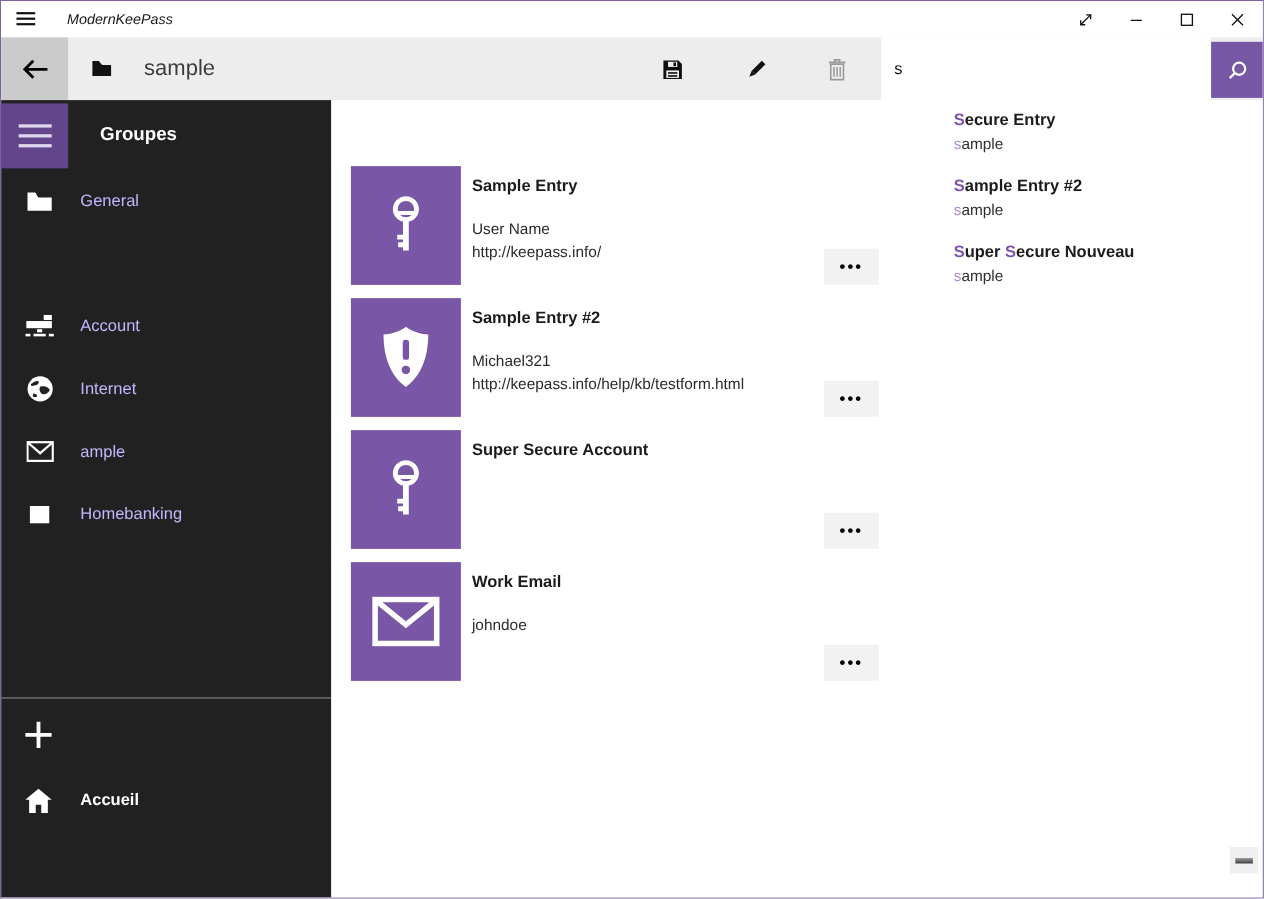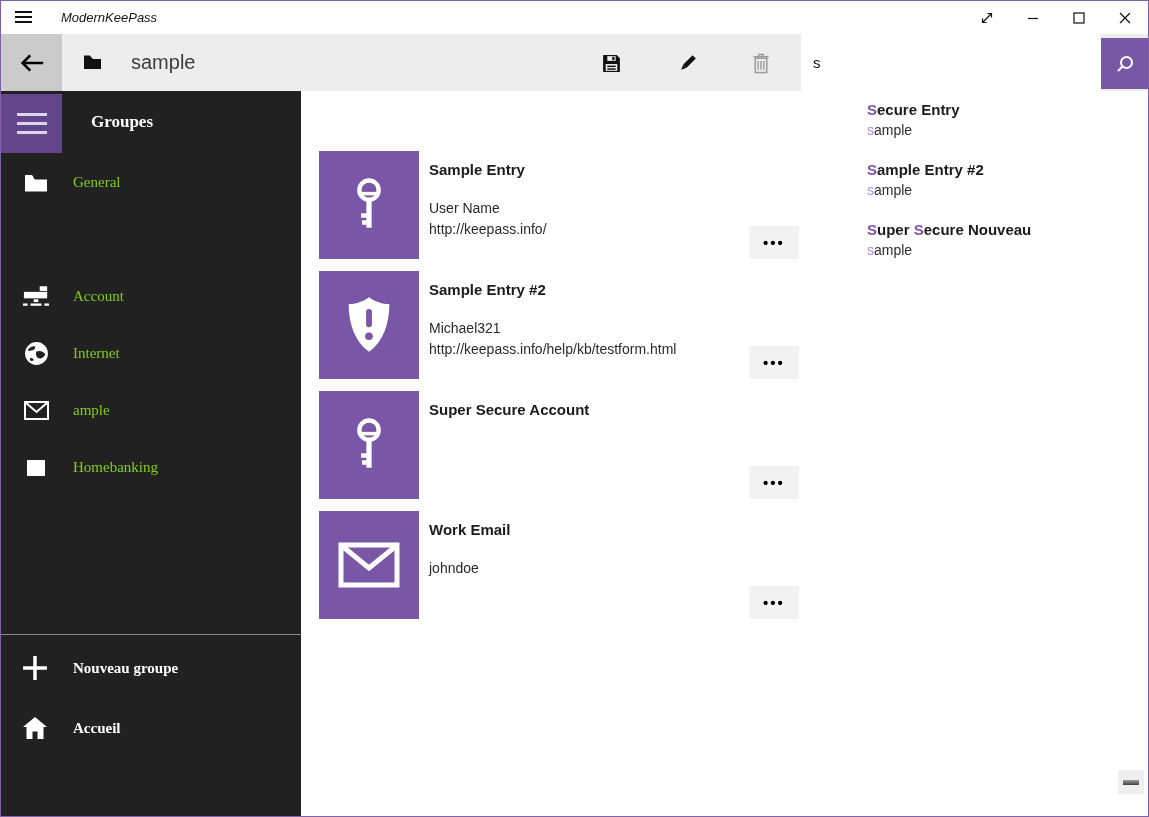--- a/index.html
+++ b/index.html
@@ -20,27 +20,27 @@
   .header { position:absolute; left:0; right:0; top:33px; height:57px; background:#ededed; }
   .back-btn { position:absolute; left:0; top:0; width:61px; height:57px; background:#cbcbcb; border:none; display:flex; align-items:center; justify-content:center; }
   .db-icon { position:absolute; left:82px; top:20px; }
   .db-title { position:absolute; left:130px; top:0; line-height:56px; font-size:20px; color:#3c3c3c; }
   .cmd-btn { position:absolute; top:10px; width:38px; height:38px; border:none; background:transparent; display:flex; align-items:center; justify-content:center; }
   .cmd-save { left:591px; } .cmd-edit { left:667px; } .cmd-delete { left:741px; }
   .search-box { position:absolute; left:800px; right:47px; top:0; bottom:0; background:#fff; }
   .search-input { position:absolute; inset:0; border:none; outline:none; background:transparent; font-family:"Liberation Sans",sans-serif; font-size:15px; color:#111; padding-left:12px; }
   .search-btn { position:absolute; right:0; top:4px; width:47px; height:51px; border:none; background:#7758a5; display:flex; align-items:center; justify-content:center; }
   
-  .sidebar { position:absolute; left:0; top:90px; bottom:0; width:300px; background:#212121;font-family:Liberation Serif, serif; }
+  .sidebar { position:absolute; left:0; top:90px; bottom:0; width:300px; background:#212121; }
   .nav-burger { position:absolute; left:0; top:3px; width:61px; height:59px; background:#63458c; border:none; display:flex; flex-direction:column; align-items:center; justify-content:center; gap:6px; }
   .nav-burger span { display:block; width:30px; height:3px; background:#ded6ec; }
   .sb-heading { position:absolute; left:90px; top:21px; font-size:17px; font-weight:bold; color:#fff; }
   .sb-item { position:absolute; left:0; right:0; height:57px; cursor:default; }
   .sb-item .ic { position:absolute; left:22px; top:50%; transform:translateY(-50%); width:26px; height:26px; display:flex; align-items:center; justify-content:center; }
-  .sb-item .lbl { position:absolute; left:72px; top:0; line-height:57px; font-size:15px; color:#84cc16; }
+  .sb-item .lbl { position:absolute; left:72px; top:0; line-height:57px; font-size:15px; color:#c4b5fd; }
   .sb-divider { position:absolute; left:0; right:0; top:543px; height:1px; background:#8a8a8a; }
   .sb-action { position:absolute; left:0; right:0; height:60px; cursor:default; }
   .sb-action .ic { position:absolute; left:20px; top:50%; transform:translateY(-50%); width:28px; height:28px; display:flex; align-items:center; justify-content:center; }
   .sb-action .lbl { position:absolute; left:72px; top:0; line-height:60px; font-size:15px; font-weight:bold; color:#fff; }
   
   .entry { position:absolute; left:318px; width:480px; height:108px; }
   .tile { position:absolute; left:0; top:0; width:100px; height:108px; background:#7956a6; display:flex; align-items:center; justify-content:center; }
   .e-title { position:absolute; left:110px; top:10px; font-size:15px; font-weight:bold; color:#1b1b1b; }
   .e-meta { position:absolute; left:110px; top:47px; font-size:14px; color:#2a2a2a; line-height:20.5px; }
   .more-btn { position:absolute; left:430px; top:75px; width:50px; height:33px; background:#f2f2f2; border:none; font-size:15px; font-weight:bold; letter-spacing:2px; color:#000; line-height:26px; }
@@ -200,21 +200,20 @@
     </div>
 
     <div class="sb-divider"></div>
 
     <div class="sb-action" style="top:547px">
       <span class="ic">
         <svg width="26" height="26" viewBox="0 0 24 24">
             <path d="M12 1 V23 M1 12 H23" stroke="#fff" stroke-width="3.2" fill="none"></path>
           </svg>
       </span>
-      <span class="lbl">Nouveau groupe</span>
     </div>
     <div class="sb-action" style="top:607px">
       <span class="ic">
         <svg width="26" height="24" viewBox="0 0 26 24">
             <path d="M13 1 L1 11 H4.5 V23 H10.5 V15.5 H15.5 V23 H21.5 V11 H25 Z" fill="#fff"></path>
           </svg>
       </span>
       <span class="lbl">Accueil</span>
     </div>
   </aside>

